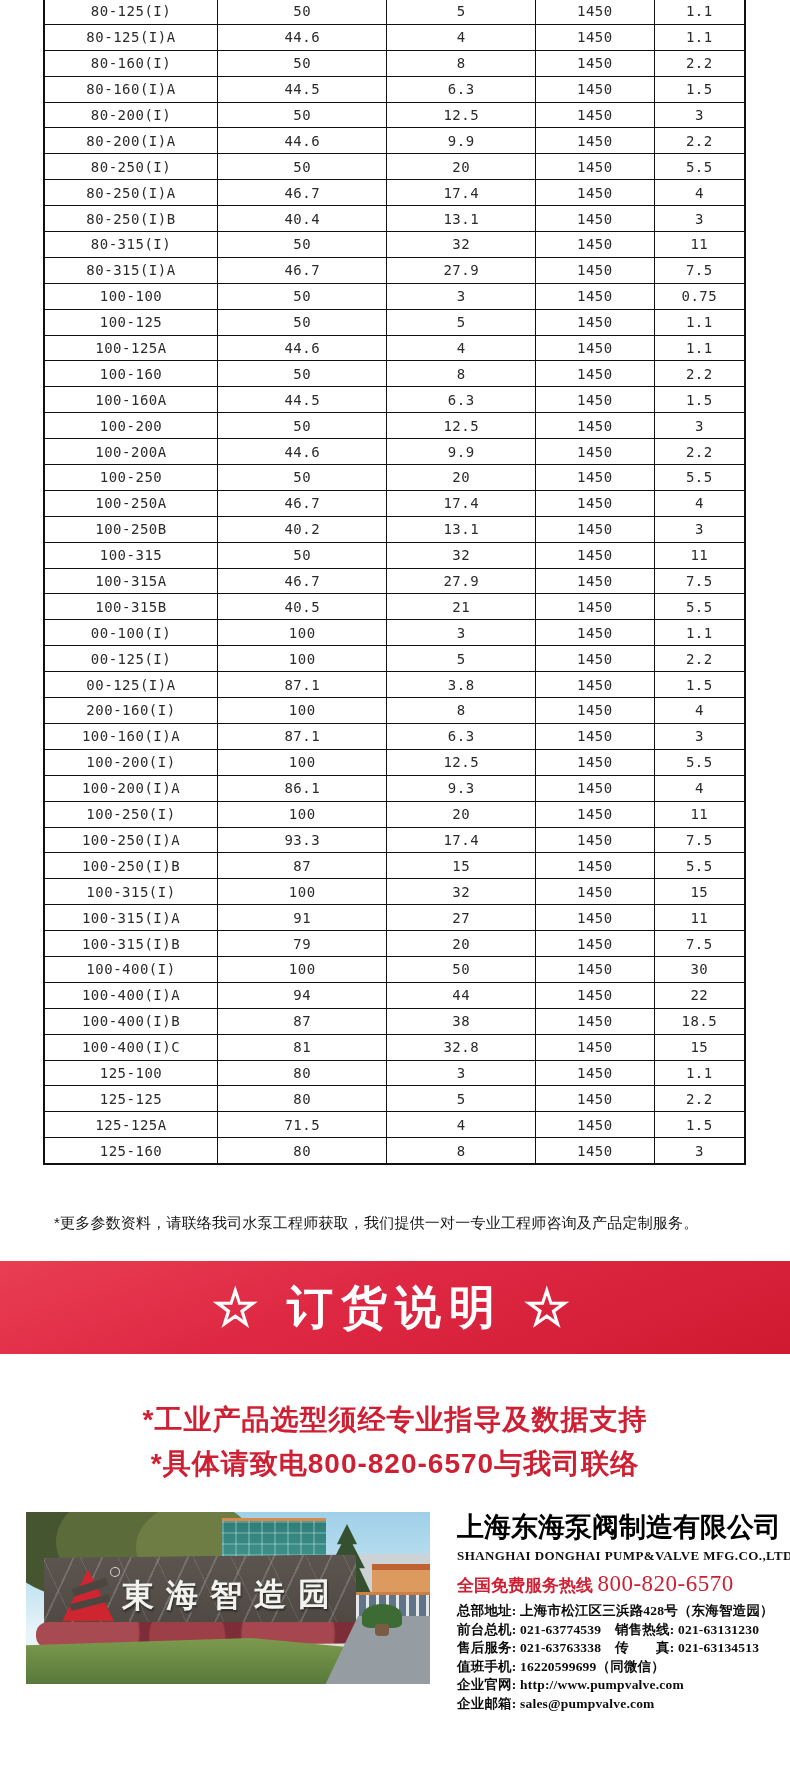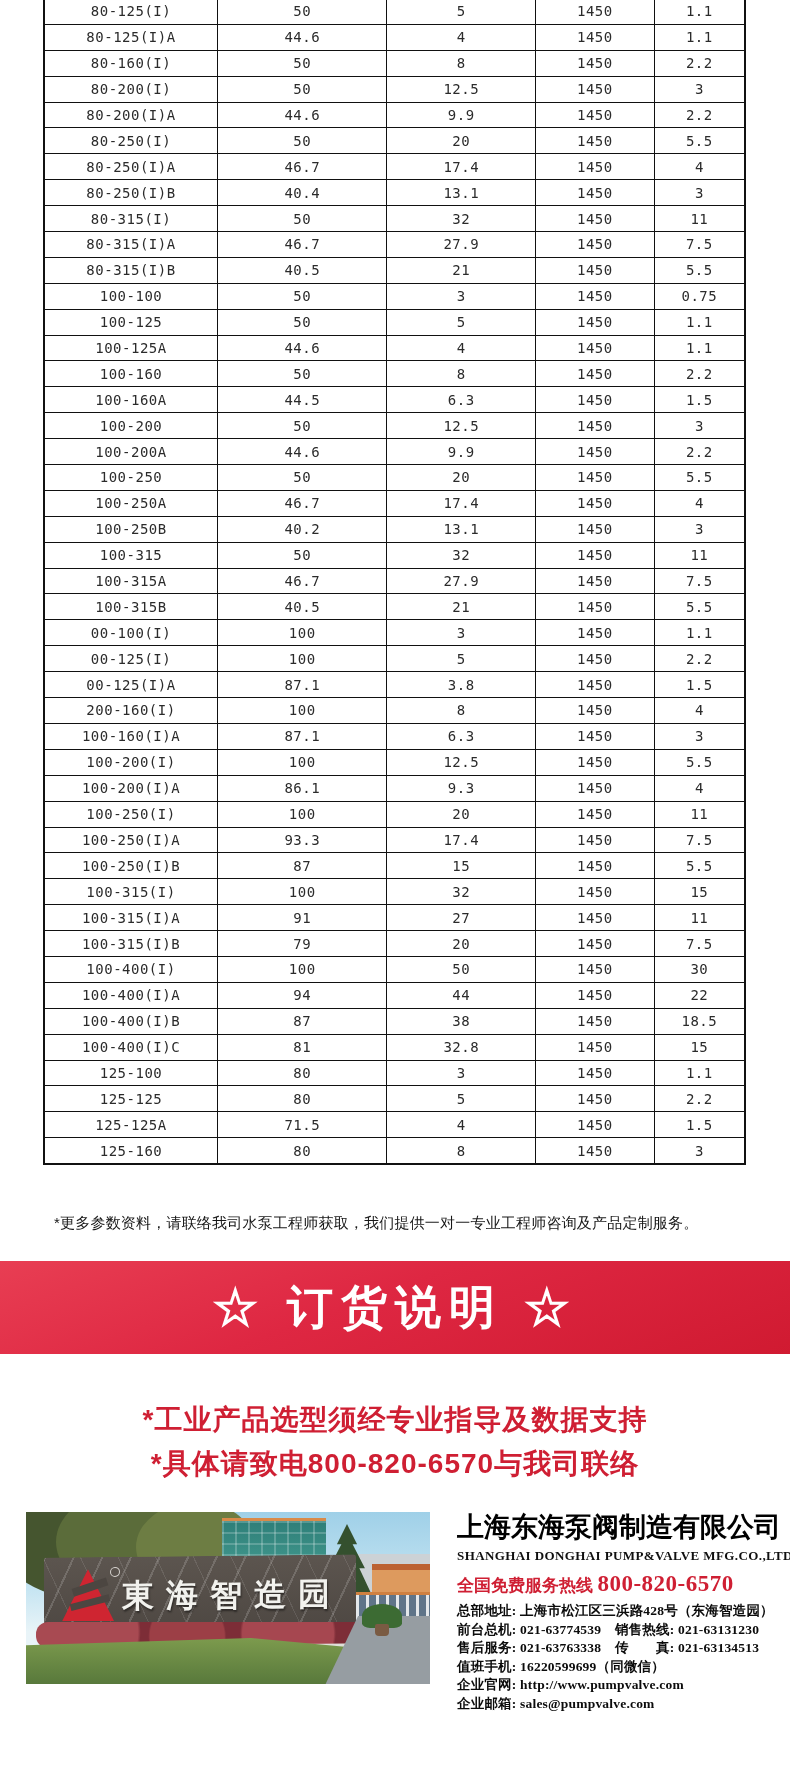--- a/index.html
+++ b/index.html
@@ -86,21 +86,21 @@
         border-radius:50% 50% 20% 20%;}
   .palm-pot{position:absolute;left:349px;top:112px;width:14px;height:12px;background:#7a5b43;
         border-radius:2px 2px 4px 4px;}
 
   .company{position:absolute;left:457px;top:1509px;width:332px;}
   .company-name{font-size:27px;font-weight:800;color:#000;letter-spacing:0px;white-space:nowrap;}
   .company-name-en{margin-top:3px;font-family:"Liberation Serif",serif;font-weight:700;
         font-size:13px;color:#101010;letter-spacing:0.4px;white-space:nowrap;}
   .hotline{margin-top:7px;color:#cf1f33;white-space:nowrap;}
   .hotline .lbl{font-size:17px;font-weight:800;}
-  .hotline .num{font-size:23px;font-weight:700;font-family:"Liberation Serif",serif;
+  .hotline .num{font-size:23px;font-weight:400;font-family:"Liberation Serif",serif;
         letter-spacing:0.5px;}
   .contacts{margin-top:5px;}
   .contact-line{font-family:"Liberation Serif",serif;font-weight:700;font-size:13.5px;
         color:#0c0c0c;line-height:18.6px;white-space:nowrap;letter-spacing:0.2px;}
 </style>
 </head>
 <body>
 
 <div id="page">
 
@@ -129,20 +129,27 @@
             <td>1.1</td>
           </tr>
           <tr>
             <td>80-160(I)</td>
             <td>50</td>
             <td>8</td>
             <td>1450</td>
             <td>2.2</td>
           </tr>
           <tr>
+            <td>80-160(I)A</td>
+            <td>44.5</td>
+            <td>6.3</td>
+            <td>1450</td>
+            <td>1.5</td>
+          </tr>
+          <tr>
             <td>80-200(I)</td>
             <td>50</td>
             <td>12.5</td>
             <td>1450</td>
             <td>3</td>
           </tr>
           <tr>
             <td>80-200(I)A</td>
             <td>44.6</td>
             <td>9.9</td>
@@ -176,27 +183,20 @@
             <td>32</td>
             <td>1450</td>
             <td>11</td>
           </tr>
           <tr>
             <td>80-315(I)A</td>
             <td>46.7</td>
             <td>27.9</td>
             <td>1450</td>
             <td>7.5</td>
-          </tr>
-          <tr>
-            <td>80-315(I)B</td>
-            <td>40.5</td>
-            <td>21</td>
-            <td>1450</td>
-            <td>5.5</td>
           </tr>
           <tr>
             <td>100-100</td>
             <td>50</td>
             <td>3</td>
             <td>1450</td>
             <td>0.75</td>
           </tr>
           <tr>
             <td>100-125</td>

